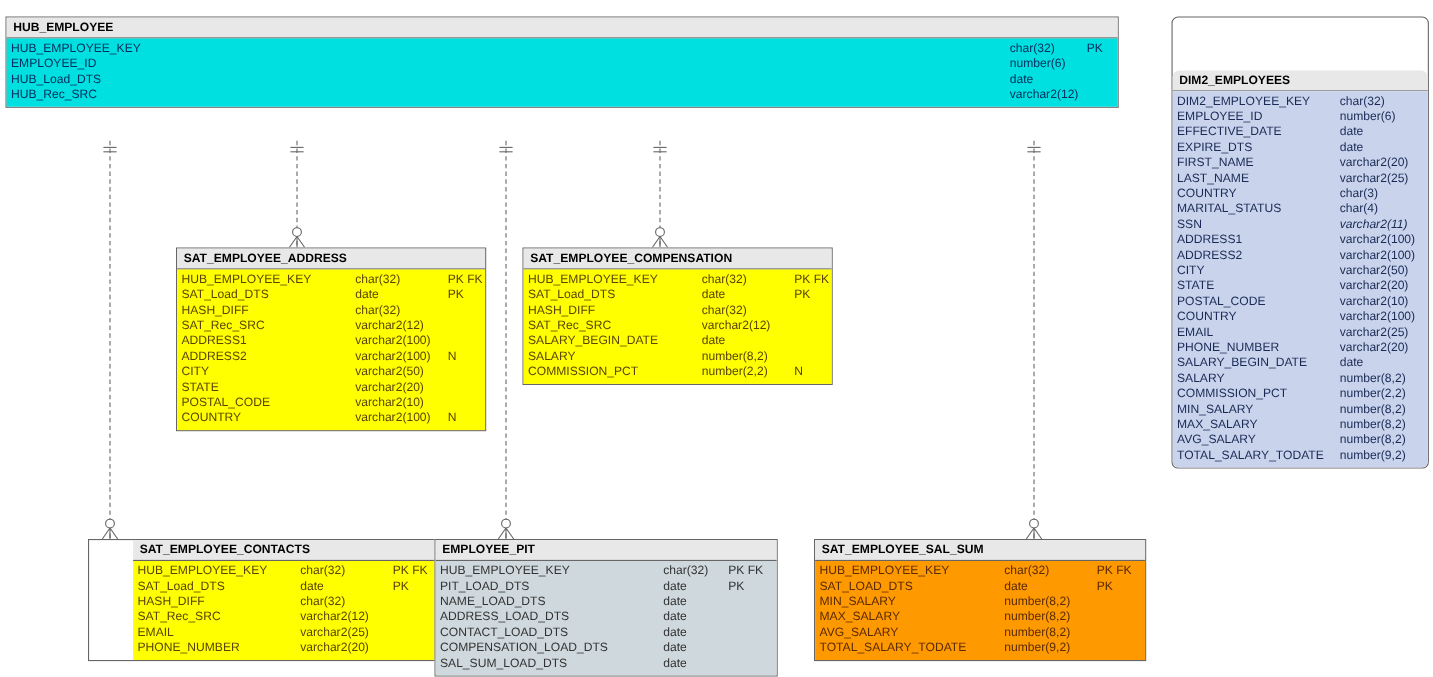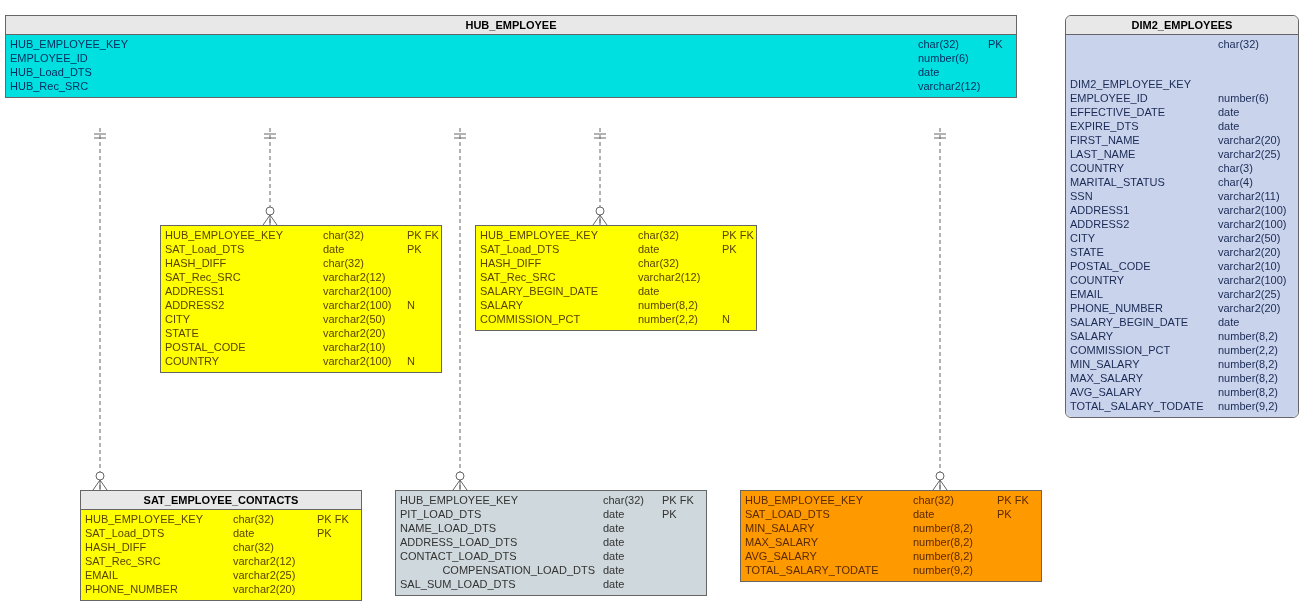--- a/index.html
+++ b/index.html
@@ -11,21 +11,21 @@
     width: 1303px;
     height: 615px;
     position: relative;
   }
   .entity {
     position: absolute;
     border: 1px solid #666;
     background: #fff;
   }
   .entity-title {
-    text-align: center;
+    text-align: left;
     font-weight: bold;
     padding: 3px 6px;
     border-bottom: 1px solid #666;
     background: #e8e8e8;
   }
   .entity-body {
     padding: 2px 4px 4px 4px;
   }
   .row {
     display: flex;
@@ -122,20 +122,21 @@
         <span>HUB_Rec_SRC</span>
         <span style="display: inline-flex;">
           <span style="width: 70px;">varchar2(12)</span>
           <span style="width: 24px;"></span>
         </span>
       </div>
     </div>
 </div>
 
 <div class="entity yellow" style="left:160px; top:225px; width:280px;">
+  <div class="entity-title">SAT_EMPLOYEE_ADDRESS</div>
   <div class="entity-body" id="body-address">
       <div class="row">
         <span class="col-name" style="width: 150px;">HUB_EMPLOYEE_KEY</span>
         <span class="col-type" style="width: 80px;">char(32)</span>
         <span class="col-flag">PK FK</span>
       </div>
       <div class="row">
         <span class="col-name" style="width: 150px;">SAT_Load_DTS</span>
         <span class="col-type" style="width: 80px;">date</span>
         <span class="col-flag">PK</span>
@@ -177,20 +178,21 @@
       </div>
       <div class="row">
         <span class="col-name" style="width: 150px;">COUNTRY</span>
         <span class="col-type" style="width: 80px;">varchar2(100)</span>
         <span class="col-flag">N</span>
       </div>
     </div>
 </div>
 
 <div class="entity yellow" style="left:475px; top:225px; width:280px;">
+  <div class="entity-title">SAT_EMPLOYEE_COMPENSATION</div>
   <div class="entity-body" id="body-comp">
       <div class="row">
         <span class="col-name" style="width: 150px;">HUB_EMPLOYEE_KEY</span>
         <span class="col-type" style="width: 80px;">char(32)</span>
         <span class="col-flag">PK FK</span>
       </div>
       <div class="row">
         <span class="col-name" style="width: 150px;">SAT_Load_DTS</span>
         <span class="col-type" style="width: 80px;">date</span>
         <span class="col-flag">PK</span>
@@ -216,21 +218,21 @@
         <span class="col-flag"></span>
       </div>
       <div class="row">
         <span class="col-name" style="width: 150px;">COMMISSION_PCT</span>
         <span class="col-type" style="width: 80px;">number(2,2)</span>
         <span class="col-flag">N</span>
       </div>
     </div>
 </div>
 
-<div class="entity yellow" style="left:80px; top:490px; width:280px;">
+<div class="entity yellow" style="left:80px; top:490px; width:280px;padding-left:40px;">
   <div class="entity-title">SAT_EMPLOYEE_CONTACTS</div>
   <div class="entity-body" id="body-contacts">
       <div class="row">
         <span class="col-name" style="width: 140px;">HUB_EMPLOYEE_KEY</span>
         <span class="col-type" style="width: 80px;">char(32)</span>
         <span class="col-flag">PK FK</span>
       </div>
       <div class="row">
         <span class="col-name" style="width: 140px;">SAT_Load_DTS</span>
         <span class="col-type" style="width: 80px;">date</span>
@@ -253,20 +255,21 @@
       </div>
       <div class="row">
         <span class="col-name" style="width: 140px;">PHONE_NUMBER</span>
         <span class="col-type" style="width: 80px;">varchar2(20)</span>
         <span class="col-flag"></span>
       </div>
     </div>
 </div>
 
 <div class="entity grayblue" style="left:395px; top:490px; width:310px;">
+  <div class="entity-title">EMPLOYEE_PIT</div>
   <div class="entity-body" id="body-pit">
       <div class="row">
         <span class="col-name" style="width: 195px;">HUB_EMPLOYEE_KEY</span>
         <span class="col-type" style="width: 55px;">char(32)</span>
         <span class="col-flag">PK FK</span>
       </div>
       <div class="row">
         <span class="col-name" style="width: 195px;">PIT_LOAD_DTS</span>
         <span class="col-type" style="width: 55px;">date</span>
         <span class="col-flag">PK</span>
@@ -280,33 +283,34 @@
         <span class="col-name" style="width: 195px;">ADDRESS_LOAD_DTS</span>
         <span class="col-type" style="width: 55px;">date</span>
         <span class="col-flag"></span>
       </div>
       <div class="row">
         <span class="col-name" style="width: 195px;">CONTACT_LOAD_DTS</span>
         <span class="col-type" style="width: 55px;">date</span>
         <span class="col-flag"></span>
       </div>
       <div class="row">
-        <span class="col-name" style="width: 195px; text-align: right;">COMPENSATION_LOAD_DTS</span>
+        <span class="col-name" style="width: 195px;">COMPENSATION_LOAD_DTS</span>
         <span class="col-type" style="width: 55px;">date</span>
         <span class="col-flag"></span>
       </div>
       <div class="row">
         <span class="col-name" style="width: 195px;">SAL_SUM_LOAD_DTS</span>
         <span class="col-type" style="width: 55px;">date</span>
         <span class="col-flag"></span>
       </div>
     </div>
 </div>
 
 <div class="entity orange" style="left:740px; top:490px; width:300px;">
+  <div class="entity-title">SAT_EMPLOYEE_SAL_SUM</div>
   <div class="entity-body" id="body-salsum">
       <div class="row">
         <span class="col-name" style="width: 160px;">HUB_EMPLOYEE_KEY</span>
         <span class="col-type" style="width: 80px;">char(32)</span>
         <span class="col-flag">PK FK</span>
       </div>
       <div class="row">
         <span class="col-name" style="width: 160px;">SAT_LOAD_DTS</span>
         <span class="col-type" style="width: 80px;">date</span>
         <span class="col-flag">PK</span>
@@ -328,24 +332,24 @@
       </div>
       <div class="row">
         <span class="col-name" style="width: 160px;">TOTAL_SALARY_TODATE</span>
         <span class="col-type" style="width: 80px;">number(9,2)</span>
         <span class="col-flag"></span>
       </div>
     </div>
 </div>
 
 <div class="entity lilac" style="left:1065px; top:15px; width:232px; border-radius:6px;">
-  <div class="entity-title" style="border-radius:6px 6px 0 0;">DIM2_EMPLOYEES</div>
+  <div class="entity-title" style="border-radius:6px 6px 0 0;margin-top:48px;">DIM2_EMPLOYEES</div>
   <div class="entity-body" id="body-dim2" style="border-radius:0 0 6px 6px;">
       <div class="row">
-        <span class="col-name" style="width: 140px; margin-top: 40px;">DIM2_EMPLOYEE_KEY</span>
+        <span class="col-name" style="width: 140px;">DIM2_EMPLOYEE_KEY</span>
         <span class="col-type" style="width: 80px;">char(32)</span>
         <span class="col-flag"></span>
       </div>
       <div class="row">
         <span class="col-name" style="width: 140px;">EMPLOYEE_ID</span>
         <span class="col-type" style="width: 80px;">number(6)</span>
         <span class="col-flag"></span>
       </div>
       <div class="row">
         <span class="col-name" style="width: 140px;">EFFECTIVE_DATE</span>
@@ -372,21 +376,21 @@
         <span class="col-type" style="width: 80px;">char(3)</span>
         <span class="col-flag"></span>
       </div>
       <div class="row">
         <span class="col-name" style="width: 140px;">MARITAL_STATUS</span>
         <span class="col-type" style="width: 80px;">char(4)</span>
         <span class="col-flag"></span>
       </div>
       <div class="row">
         <span class="col-name" style="width: 140px;">SSN</span>
-        <span class="col-type" style="width: 80px;">varchar2(11)</span>
+        <span class="col-type" style="width: 80px; font-style: italic;">varchar2(11)</span>
         <span class="col-flag"></span>
       </div>
       <div class="row">
         <span class="col-name" style="width: 140px;">ADDRESS1</span>
         <span class="col-type" style="width: 80px;">varchar2(100)</span>
         <span class="col-flag"></span>
       </div>
       <div class="row">
         <span class="col-name" style="width: 140px;">ADDRESS2</span>
         <span class="col-type" style="width: 80px;">varchar2(100)</span>

